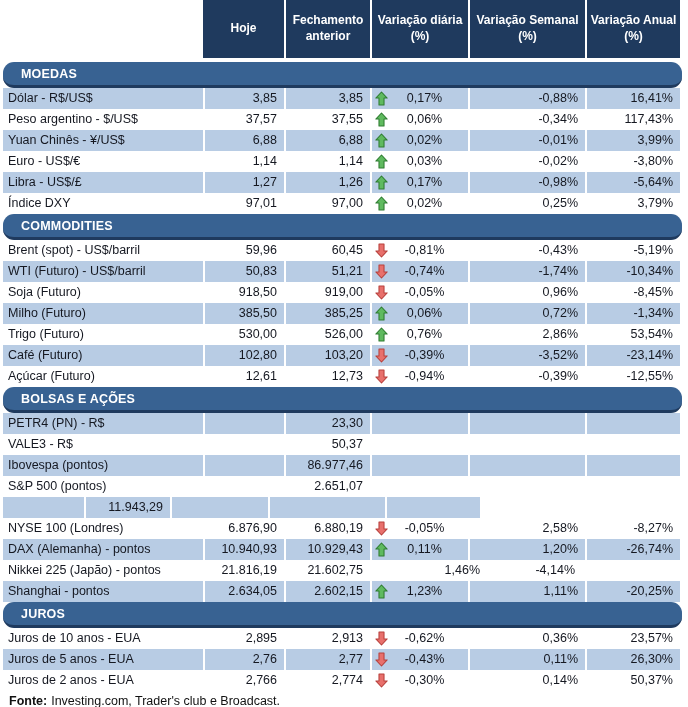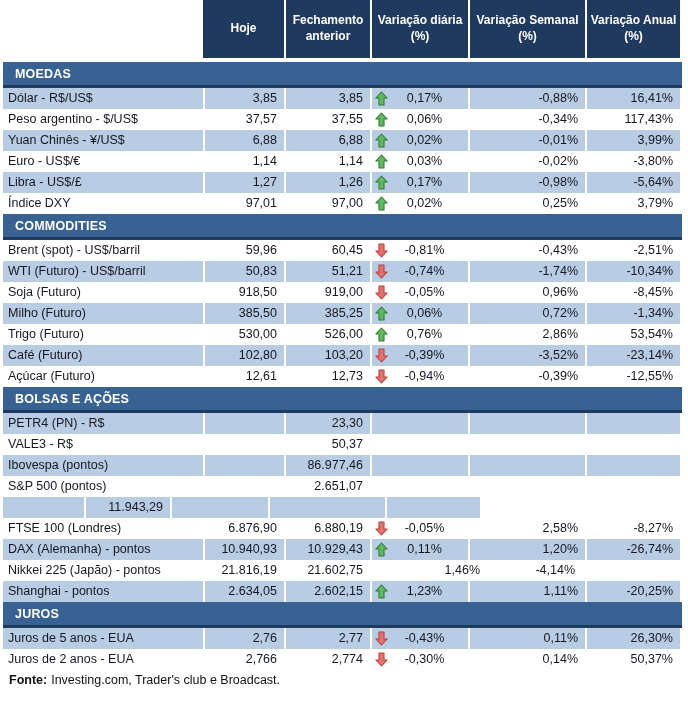--- a/index.html
+++ b/index.html
@@ -33,21 +33,21 @@
     display:flex;align-items:center;justify-content:center;text-align:center;
     line-height:1.3;padding:2px;
   }
   .hcell + .hcell{border-left:2px solid #fff;}
   .hgap{height:4px;}
 
   
   .band{
     height:26px;background:var(--band-bg);border-bottom:3px solid var(--band-border);
     color:#fff;font-weight:bold;font-size:12.5px;display:flex;align-items:center;
-    padding-left:12px;letter-spacing:0.2px;
+    padding-left:18px;letter-spacing:0.2px;border-radius:11px;
   }
 
   
   .row{display:flex;height:21px;font-size:12.5px;}
   .cell{height:21px;line-height:21px;white-space:nowrap;overflow:hidden;}
   .row .cell + .cell{border-left:2px solid #fff;}
   .row.shaded .cell{background:var(--row-shaded);}
   .cell.lab{padding-left:5px;}
   .cell.num{text-align:right;padding-right:7px;}
   .cell.diaria{display:flex;align-items:center;padding-left:3px;}
@@ -180,21 +180,21 @@
           <div class="cell num c-fech">60,45</div>
           <div class="cell diaria c-diaria">
             <span class="arrow">
               <svg width="13" height="15" viewBox="0 0 16 18">
                 <path d="M8 17 L15 9.6 H11.1 V1 H4.9 V9.6 H1 Z" fill="#E8706C" stroke="#B8413D" stroke-width="1.3" stroke-linejoin="round"></path>
               </svg>
             </span>
             <span class="val">-0,81%</span>
           </div>
           <div class="cell num c-semanal">-0,43%</div>
-          <div class="cell num c-anual">-2,51%</div>
+          <div class="cell num c-anual">-5,19%</div>
         </div>
         <div class="row shaded">
           <div class="cell lab c-label">WTI (Futuro) - US$/barril</div>
           <div class="cell num c-hoje">50,83</div>
           <div class="cell num c-fech">51,21</div>
           <div class="cell diaria c-diaria">
             <span class="arrow">
               <svg width="13" height="15" viewBox="0 0 16 18">
                 <path d="M8 17 L15 9.6 H11.1 V1 H4.9 V9.6 H1 Z" fill="#E8706C" stroke="#B8413D" stroke-width="1.3" stroke-linejoin="round"></path>
               </svg>
@@ -325,21 +325,21 @@
         <div class="row shaded">
           <div class="cell num c-hoje"></div>
           <div class="cell num c-fech">11.943,29</div>
           <div class="cell diaria c-diaria">
             <span class="val"></span>
           </div>
           <div class="cell num c-semanal"></div>
           <div class="cell num c-anual"></div>
         </div>
         <div class="row">
-          <div class="cell lab c-label">FTSE 100 (Londres)</div>
+          <div class="cell lab c-label">NYSE 100 (Londres)</div>
           <div class="cell num c-hoje">6.876,90</div>
           <div class="cell num c-fech">6.880,19</div>
           <div class="cell diaria c-diaria">
             <span class="arrow">
               <svg width="13" height="15" viewBox="0 0 16 18">
                 <path d="M8 17 L15 9.6 H11.1 V1 H4.9 V9.6 H1 Z" fill="#E8706C" stroke="#B8413D" stroke-width="1.3" stroke-linejoin="round"></path>
               </svg>
             </span>
             <span class="val">-0,05%</span>
           </div>
@@ -379,20 +379,35 @@
               </svg>
             </span>
             <span class="val">1,23%</span>
           </div>
           <div class="cell num c-semanal">1,11%</div>
           <div class="cell num c-anual">-20,25%</div>
         </div>
         <div class="band">
           <span>JUROS</span>
         </div>
+        <div class="row">
+          <div class="cell lab c-label">Juros de 10 anos - EUA</div>
+          <div class="cell num c-hoje">2,895</div>
+          <div class="cell num c-fech">2,913</div>
+          <div class="cell diaria c-diaria">
+            <span class="arrow">
+              <svg width="13" height="15" viewBox="0 0 16 18">
+                <path d="M8 17 L15 9.6 H11.1 V1 H4.9 V9.6 H1 Z" fill="#E8706C" stroke="#B8413D" stroke-width="1.3" stroke-linejoin="round"></path>
+              </svg>
+            </span>
+            <span class="val">-0,62%</span>
+          </div>
+          <div class="cell num c-semanal">0,36%</div>
+          <div class="cell num c-anual">23,57%</div>
+        </div>
         <div class="row shaded">
           <div class="cell lab c-label">Juros de 5 anos - EUA</div>
           <div class="cell num c-hoje">2,76</div>
           <div class="cell num c-fech">2,77</div>
           <div class="cell diaria c-diaria">
             <span class="arrow">
               <svg width="13" height="15" viewBox="0 0 16 18">
                 <path d="M8 17 L15 9.6 H11.1 V1 H4.9 V9.6 H1 Z" fill="#E8706C" stroke="#B8413D" stroke-width="1.3" stroke-linejoin="round"></path>
               </svg>
             </span>

